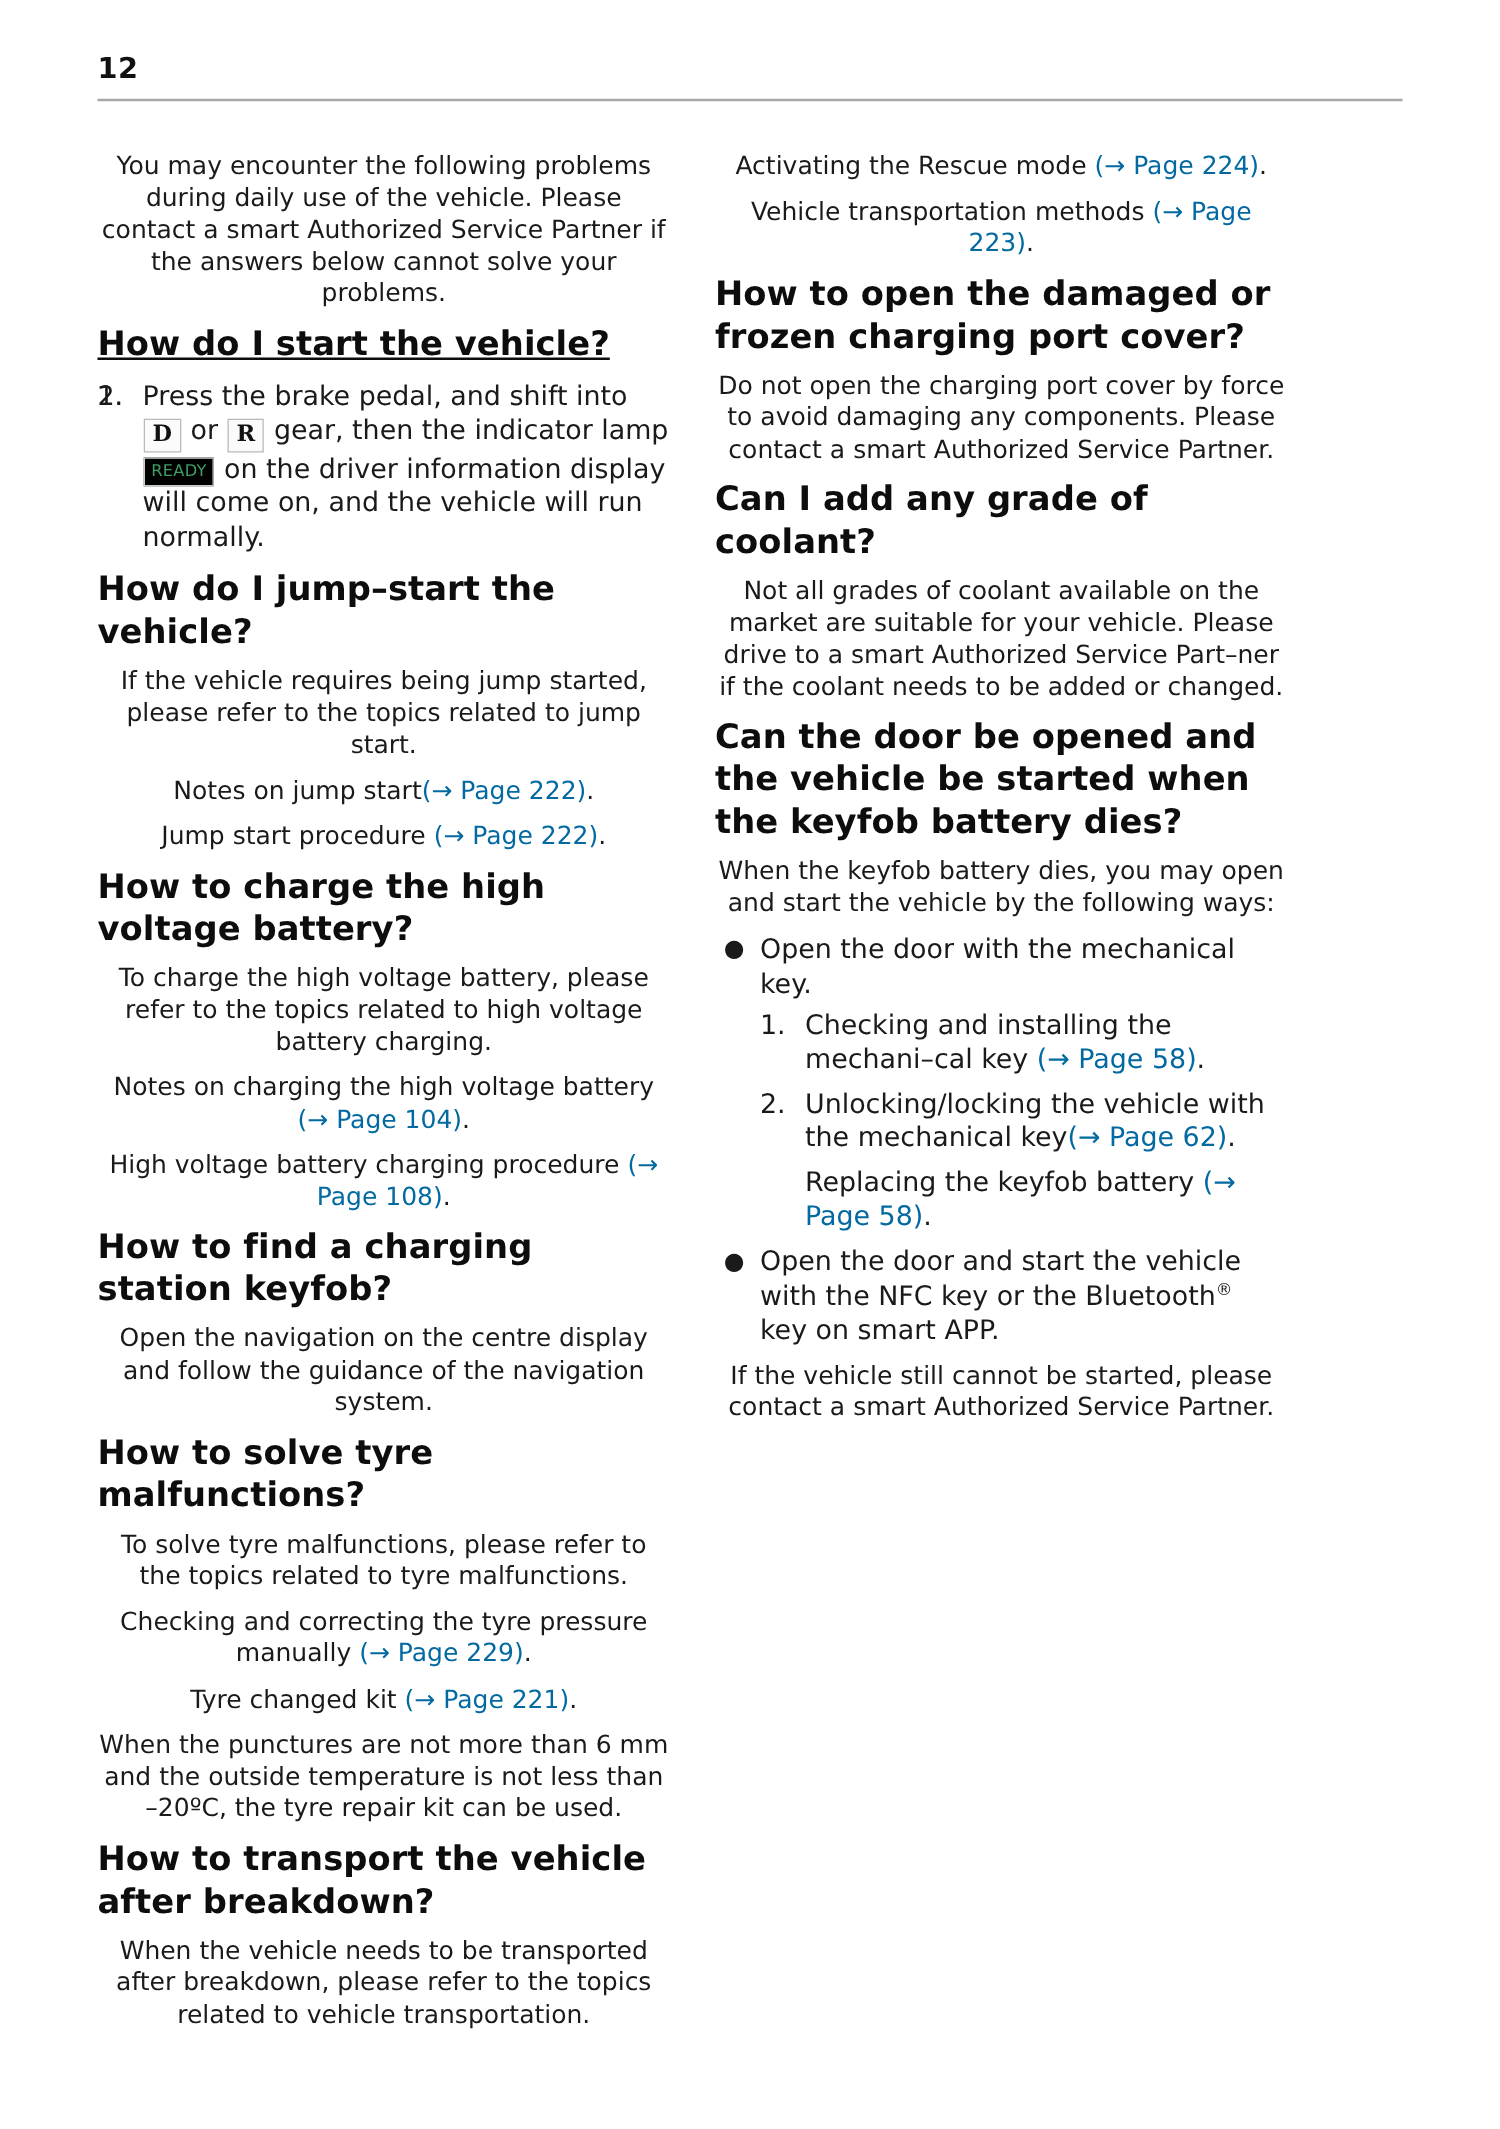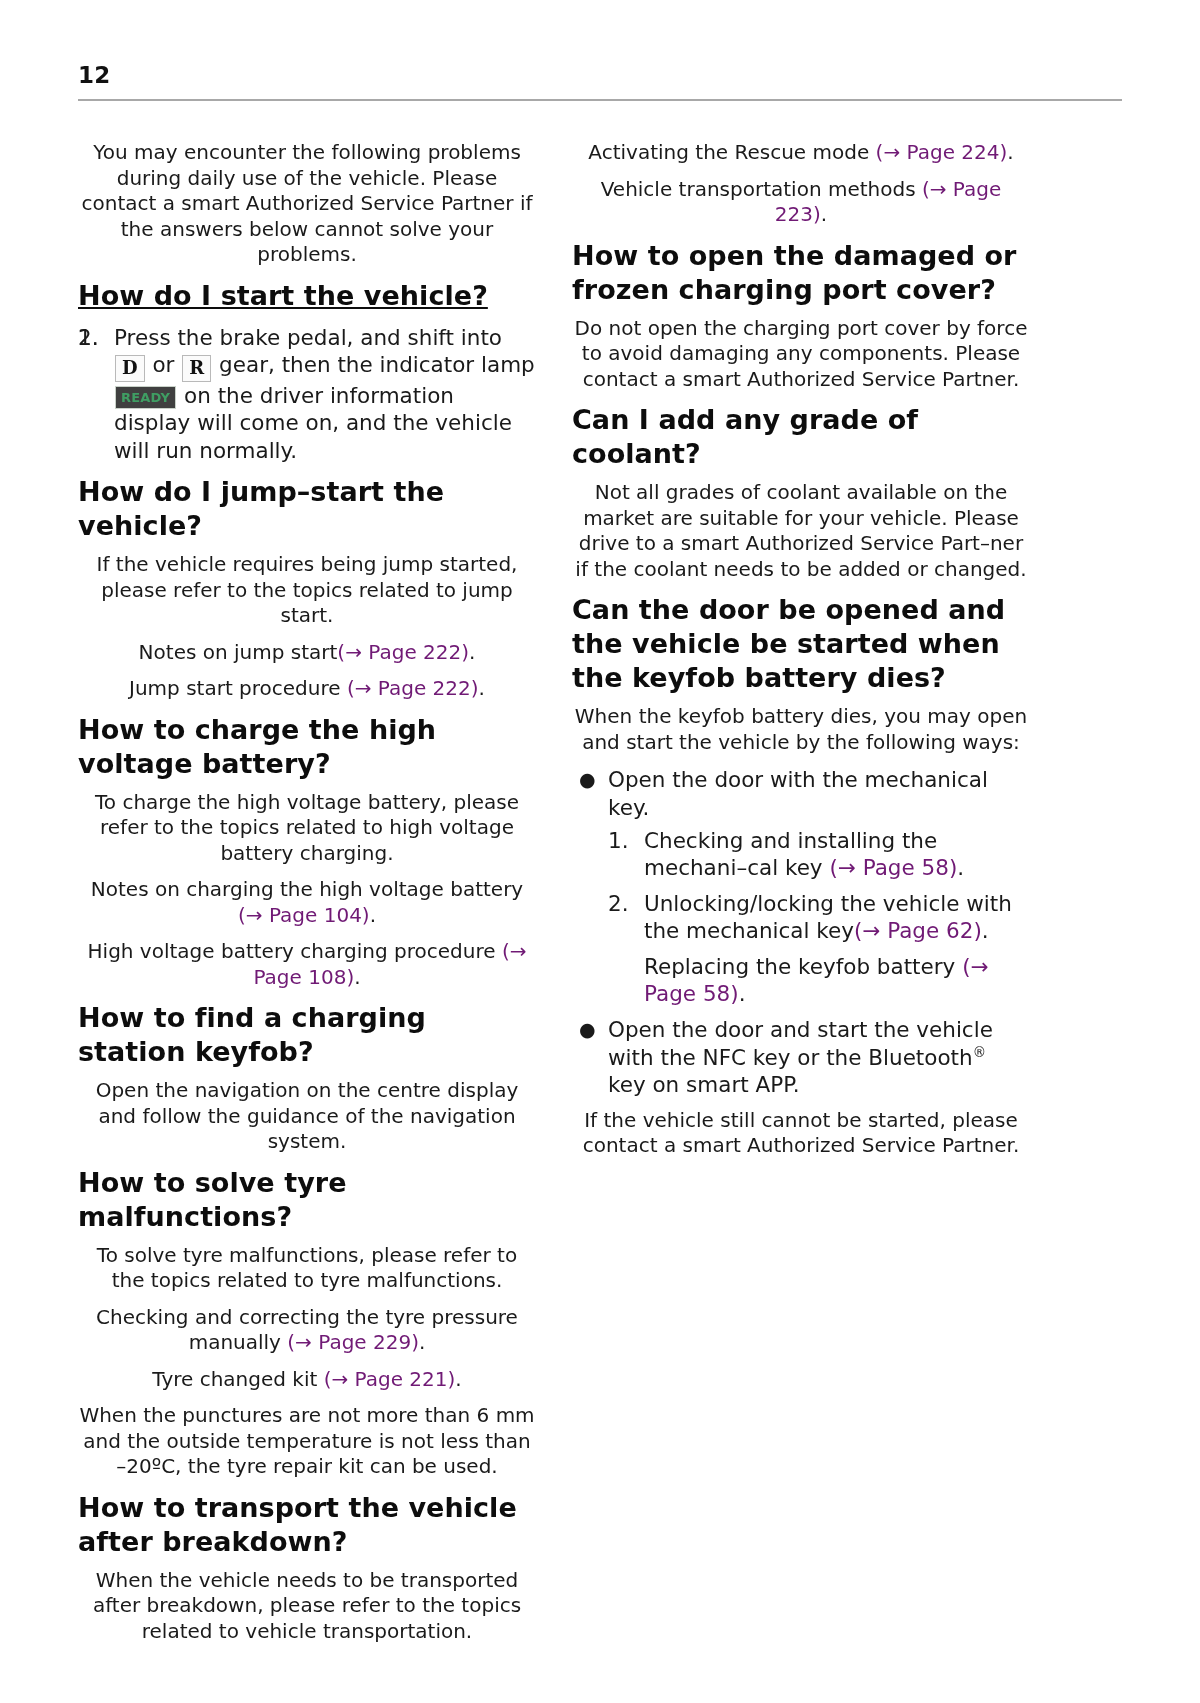--- a/index.html
+++ b/index.html
@@ -12,21 +12,21 @@
     height: 1703px;
     font-family: "DejaVu Sans", sans-serif;
     color: #1a1a1a;
     overflow: hidden;
   }
   .page {
     position: relative;
     width: 1200px;
     height: 1703px;
     box-sizing: border-box;
-    padding: 64px 78px 0 78px;
+    padding: 44px 78px 0 78px;
   }
   .page-header {
     height: 46px;
   }
   .page-number {
     font-size: 23px;
     font-weight: bold;
     color: #111;
     letter-spacing: 0.3px;
     line-height: 1;
@@ -62,21 +62,21 @@
     line-height: 1.26;
     font-weight: bold;
     color: #0d0d0d;
     letter-spacing: 0.05px;
   }
   h3.q.first {
     margin-top: 6px;
     text-decoration: underline;
   }
   .ref {
-    color: #701a75;
+    color: #0369a1;
   }
   ol.steps {
     margin: 0;
     padding: 0;
     list-style: none;
   }
   ol.steps > li {
     position: relative;
     padding-left: 36px;
     font-size: 21.5px;
@@ -141,24 +141,24 @@
     font-size: 18px;
     line-height: 1;
     padding: 3px 6px 4px 6px;
     vertical-align: -2px;
     color: #111;
     margin: 0 1px;
   }
   .ready-badge {
     display: inline-block;
     border: 1.4px solid #c9d2c9;
-    background: #404040;
+    background: #000000;
     color: #3f9e63;
     font-family: "DejaVu Sans", sans-serif;
-    font-weight: bold;
+    font-weight: normal;
     font-size: 13px;
     letter-spacing: 0.2px;
     line-height: 1;
     padding: 4px 5px 4px 5px;
     vertical-align: 1px;
     margin: 0 1px;
   }
   sup.reg {
     font-size: 0.62em;
     vertical-align: super;

